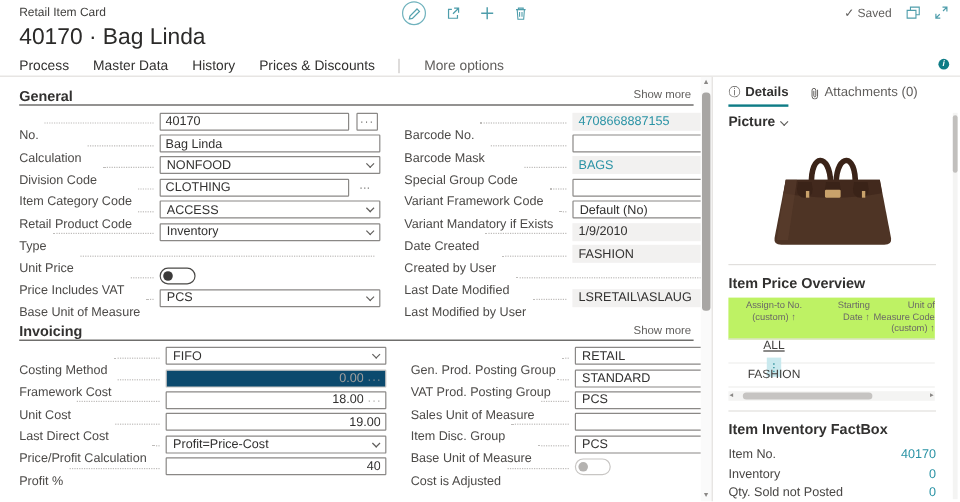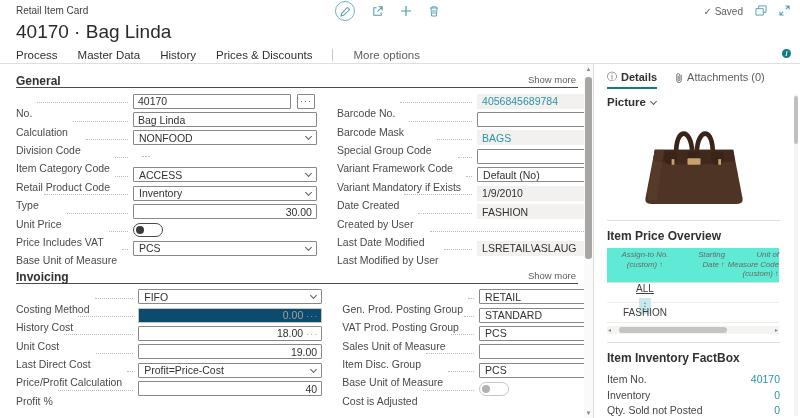--- a/index.html
+++ b/index.html
@@ -88,22 +88,22 @@
 
   .pic-head { display:flex; align-items:center; gap:5px; margin-top:6px; font-size:11.5px; font-weight:700;
     color:#323130; cursor:pointer; }
   .pic-head .chev { margin:0; margin-top:-1px; }
   .pic-box { height:106px; display:flex; align-items:center; justify-content:center; }
 
   .pane-div { border-top:1px solid #e1dfdd; margin:6px 0 0 0; }
   .pane-title { font-size:12px; font-weight:700; color:#323130; margin-top:8px; }
 
   .grid { margin-top:5px; width:172px; }
-  .grid-head { display:grid; grid-template-columns:76px 42px 54px; background:#5eead4;
-    border-bottom:1px solid #e1dfdd; padding:2px 0 3px 0;font-style:italic; }
+  .grid-head { display:grid; grid-template-columns:76px 42px 54px; background:#bef264;
+    border-bottom:1px solid #e1dfdd; padding:2px 0 3px 0; }
   .th { font-size:7.8px; color:#6b6966; white-space:pre-line; line-height:1.25; }
   .th.c1 { text-align:center; } .th.c2,.th.c3 { text-align:right; }
   .grow { display:grid; grid-template-columns:76px 42px 54px; align-items:center; height:20px;
     border-bottom:1px solid #efeeed; }
   .cell1 { display:flex; align-items:center; justify-content:center; gap:4px;flex-direction:column; }
   .row-link { font-size:10px; color:#3f3e3c; text-decoration:underline; cursor:pointer; }
   .row-text { font-size:10px; color:#3f3e3c; }
   .dots-box { width:12px; height:16px; background:#c9e9ee; color:#0e7c86; font-size:9px; line-height:16px;
     text-align:center; cursor:pointer; }
   .hscroll { position:relative; height:8px; background:#f4f4f3; margin-top:3px; width:172px; }
@@ -220,20 +220,21 @@
               <span class="fsel">
                 <span class="fsel-text">NONFOOD</span>
                 <span class="chev"></span>
               </span>
             </span>
         </div>
         <div class="frow">
           <span class="flabel">Item Category Code</span>
             <span class="leader"></span>
           <span class="ctl">
+              <input class="fin short" readonly="" value="CLOTHING" style="">
               <span class="assist-plain">···</span>
             </span>
         </div>
         <div class="frow">
           <span class="flabel">Retail Product Code</span>
             <span class="leader"></span>
           <span class="ctl">
               <span class="fsel">
                 <span class="fsel-text">ACCESS</span>
                 <span class="chev"></span>
@@ -246,23 +247,20 @@
           <span class="ctl">
               <span class="fsel">
                 <span class="fsel-text">Inventory</span>
                 <span class="chev"></span>
               </span>
             </span>
         </div>
         <div class="frow">
           <span class="flabel">Unit Price</span>
             <span class="leader"></span>
-          <span class="ctl">
-              <input class="fin num" readonly="" value="30.00" style="">
-            </span>
         </div>
         <div class="frow">
           <span class="flabel">Price Includes VAT</span>
             <span class="leader"></span>
           <span class="ctl">
               <span class="toggle">
                 <span class="knob"></span>
               </span>
             </span>
         </div>
@@ -275,21 +273,21 @@
                 <span class="chev"></span>
               </span>
             </span>
         </div>
       </div>
       <div class="col-right">
         <div class="frow">
           <span class="flabel">Barcode No.</span>
             <span class="leader"></span>
           <span class="ctl">
-              <span class="fro link">4056845689784</span>
+              <span class="fro link">4708668887155</span>
             </span>
         </div>
         <div class="frow">
           <span class="flabel">Barcode Mask</span>
             <span class="leader"></span>
           <span class="ctl">
               <span class="in-wrap">
                 <input class="fin" readonly="" value="" style="">
               </span>
             </span>
@@ -357,21 +355,21 @@
           <span class="flabel">Costing Method</span>
             <span class="leader"></span>
           <span class="ctl">
               <span class="fsel">
                 <span class="fsel-text">FIFO</span>
                 <span class="chev"></span>
               </span>
             </span>
         </div>
         <div class="frow">
-          <span class="flabel">History Cost</span>
+          <span class="flabel">Framework Cost</span>
             <span class="leader"></span>
           <span class="ctl">
               <span class="in-wrap">
                 <input class="fin num disabled" readonly="" value="0.00" style="">
                 <span class="assist-in">···</span>
               </span>
             </span>
         </div>
         <div class="frow">
           <span class="flabel">Unit Cost</span>

